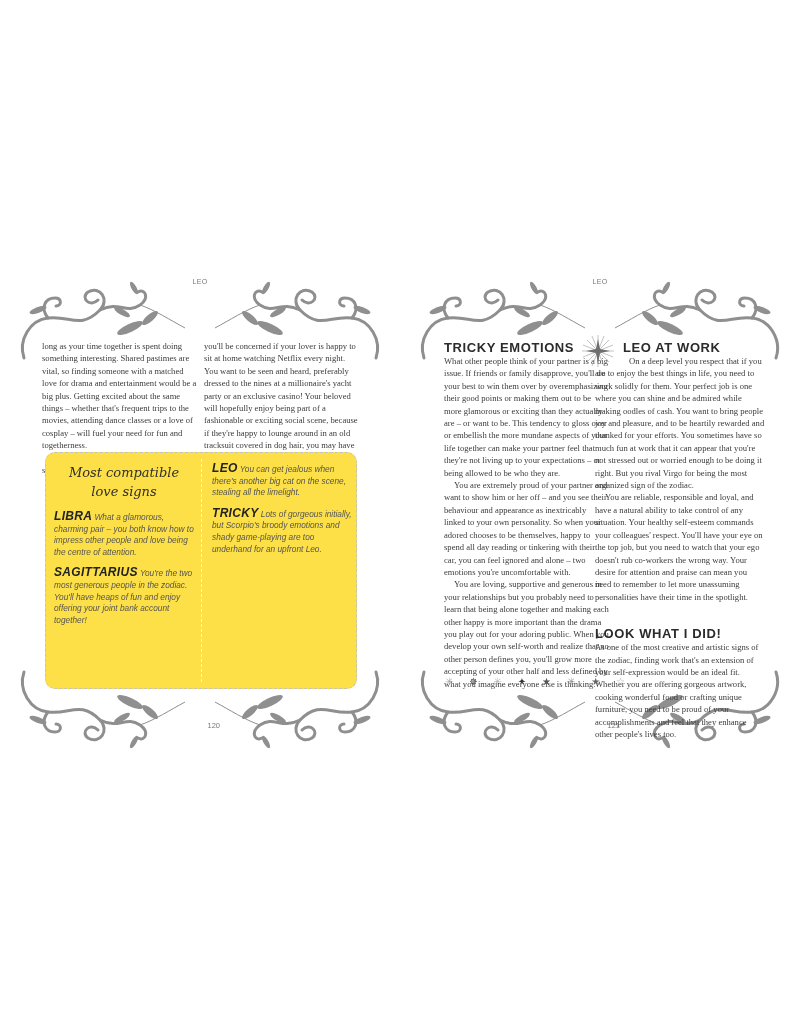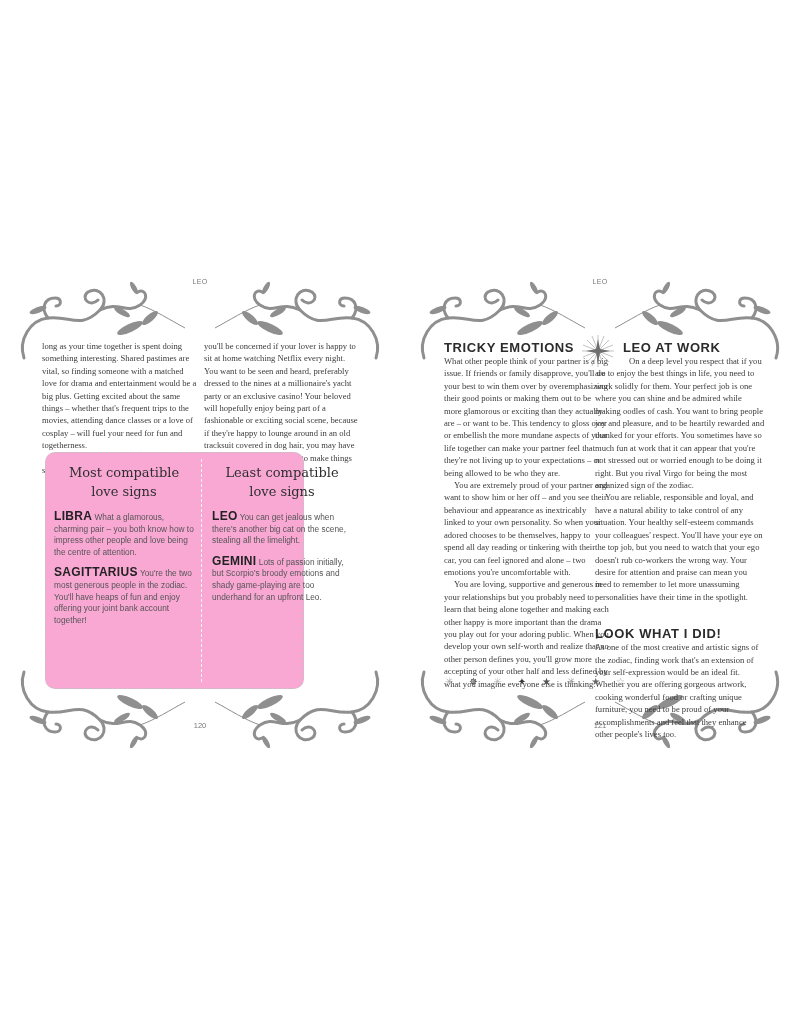--- a/index.html
+++ b/index.html
@@ -10,35 +10,35 @@
   .page { position: absolute; top: 255px; width: 400px; height: 520px; }
   .page.left { left: 0; padding-left: 29px; }
   .page.right { left: 400px; }
 
   .ornament { position: absolute; }
   .running-head {
     position: absolute; top: 23px; width: 40px; text-align: center;
     font-family: "Liberation Sans", sans-serif; font-size: 7px; color: #777; letter-spacing: 0.3px;
   }
   .folio {
-    position: absolute; top: 466px; width: 40px; text-align: center;
+    position: absolute; top: 466px; width: 40px; text-align: right;
     font-family: "Liberation Sans", sans-serif; font-size: 7.5px; color: #777;
   }
 
   .col { position: absolute; font-size: 8.6px; line-height: 12.4px; color: #3b3b3b; text-align: left; }
   .col p { margin: 0; }
   .col p.indent { text-indent: 10px; }
   .col h3 {
     margin: 0 0 1px 0; font-family: "Liberation Sans", sans-serif; font-weight: bold;
     font-size: 13px; letter-spacing: 0.6px; color: #2b2b2b; line-height: 13px;
   }
 
   .signs-box {
-    position: absolute; left: 45px; top: 197px; width: 259px; height: 237px;
-    background: #f9a8d4; border-radius: 10px; border: 1.5px dashed #c2c2c2; box-sizing: border-box;
+    position: absolute; left: 45px; top: 197px; width: 312px; height: 237px;
+    background: #fde047; border-radius: 10px; border: 1.5px dashed #c2c2c2; box-sizing: border-box; font-style: italic;
   }
   .signs-divider { position: absolute; left: 155px; top: 6px; bottom: 6px; border-left: 1.5px dashed #f4f4f4; }
   .signs-col { position: absolute; top: 10px; width: 140px; }
   .signs-col.most { left: 8px; }
   .signs-col.least { left: 166px; }
   .signs-title {
     font-family: "DejaVu Serif", serif; font-size: 13px; line-height: 19px; text-align: center;
     color: #2e2e2e; margin-bottom: 10px;
   }
   .sign-entry {
@@ -137,28 +137,27 @@
       <div class="sign-entry">
         <span class="sign-name">LIBRA</span>
         <span>What a glamorous, charming pair – you both know how to impress other people and love being the centre of attention.</span>
       </div>
       <div class="sign-entry">
         <span class="sign-name">SAGITTARIUS</span>
         <span>You're the two most generous people in the zodiac. You'll have heaps of fun and enjoy offering your joint bank account together!</span>
       </div>
     </div>
     <div class="signs-col least">
-      <div class="signs-title">Least compatible love signs</div>
       <div class="sign-entry">
         <span class="sign-name">LEO</span>
         <span>You can get jealous when there's another big cat on the scene, stealing all the limelight.</span>
       </div>
       <div class="sign-entry">
-        <span class="sign-name">GEMINI</span>
-        <span>Lots of passion initially, but Scorpio's broody emotions and shady game-playing are too underhand for an upfront Leo.</span>
+        <span class="sign-name">TRICKY</span>
+        <span>Lots of gorgeous initially, but Scorpio's broody emotions and shady game-playing are too underhand for an upfront Leo.</span>
       </div>
     </div>
   </div>
 
   <div class="folio" style="left:180px">120</div>
 </div>
 
 <div class="page right">
   <svg class="ornament" style="left:10px;top:15px" width="175" height="90" viewBox="0 0 175 90">
     <g fill="none" stroke="#8f8f8f" stroke-width="3" stroke-linecap="round">

